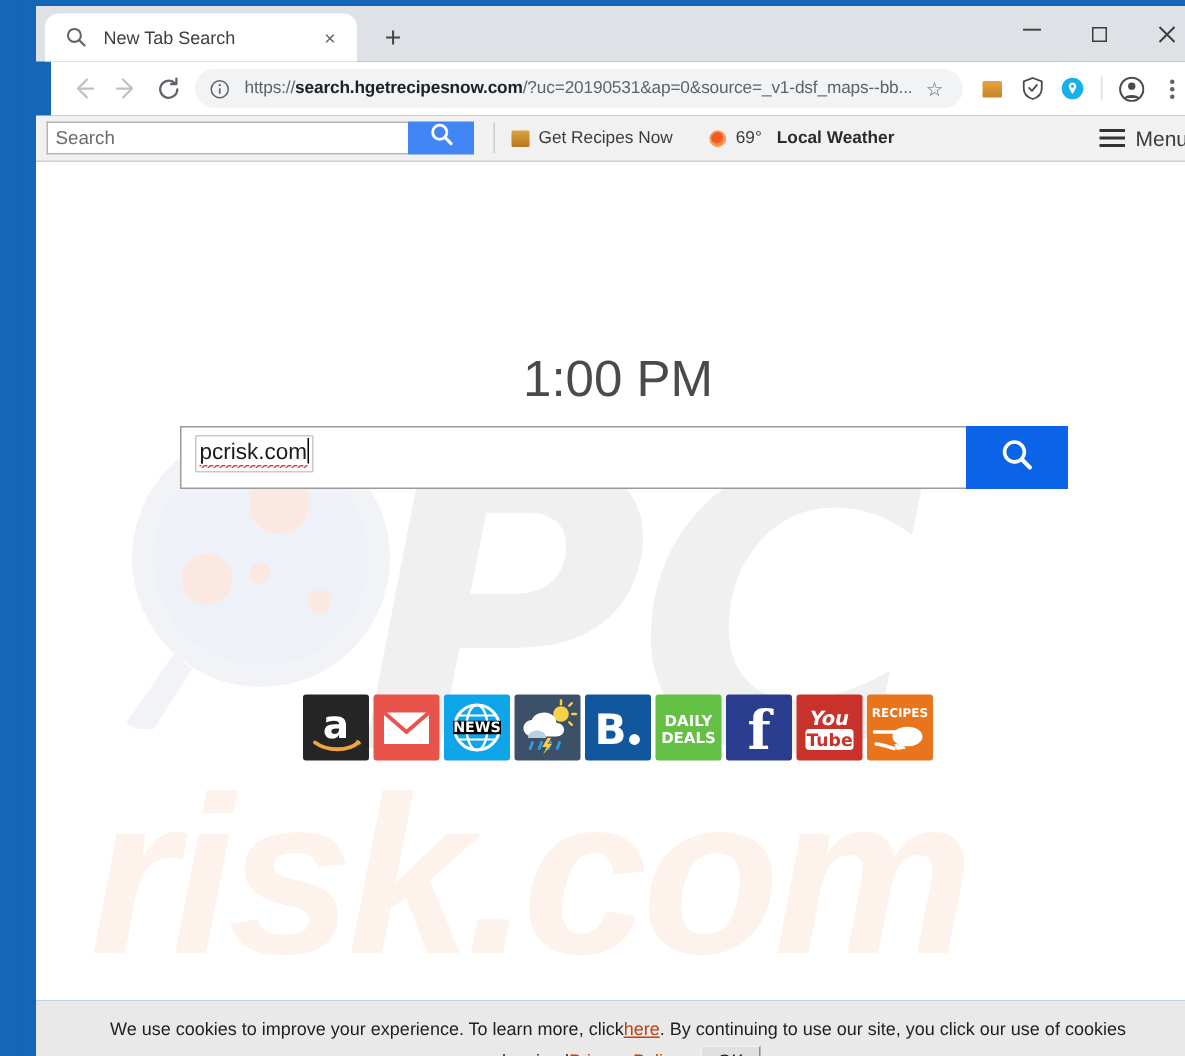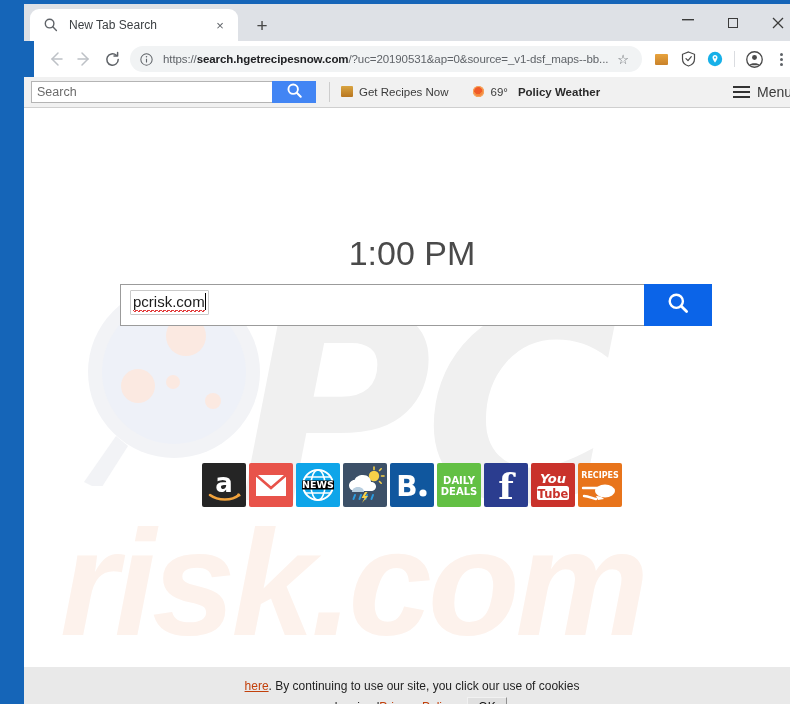--- a/index.html
+++ b/index.html
@@ -125,21 +125,21 @@
     font-family: "Liberation Sans", sans-serif;
     outline: none;
   }
   .ext-search-input::placeholder { color: #6b6b6b; opacity: 1; }
   .ext-search-btn {
     width: 44px; background: #4285f4;
     display: flex; align-items: center; justify-content: center;
   }
   .ext-sep { width: 1px; height: 20px; background: #cdcdcd; margin: 0 11px 0 13px; }
   .ext-link {
-    display: flex; align-items: flex-start; gap: 6px;
+    display: flex; align-items: flex-end; gap: 6px;
     font-size: 11.5px; color: #3b3b3b;
   }
   .ext-link .label { font-weight: 400; }
   .recipes-chip {
     width: 12px; height: 11px;
     background: linear-gradient(#d9a441,#b8761f);
     border-radius: 1px;
   }
   .sun-ico {
     width: 11px; height: 11px; border-radius: 50%;
@@ -400,21 +400,21 @@
     <div class="ext-link">
       <span class="recipes-chip"></span>
       <span class="label">Get Recipes Now</span>
     </div>
 
     <div class="ext-sep" style="visibility:hidden"></div>
 
     <div class="ext-link">
       <span class="sun-ico"></span>
       <span class="temp">69°</span>
-      <span class="weather-label">Policy Weather</span>
+      <span class="weather-label">Local Weather</span>
     </div>
 
     <div class="menu-area">
       <span class="burger">
           <i></i>
           <i></i>
           <i></i>
         </span>
       <span class="menu-label">Menu</span>
     </div>
@@ -537,20 +537,21 @@
           <path d="M6 33 C10 33 14 35 18 36" stroke="#fff" stroke-width="2.4" fill="none" stroke-linecap="round"></path>
           <path d="M18 33 C22 33 25 34.5 26 36 L20 37 Z" fill="#fff"></path>
         </svg>
       </div>
 
     </div>
   </div>
 
   <div class="banner">
     <div class="banner-line">
+      <span>We use cookies to improve your experience. To learn more, click </span>
         <a href="#">here</a>
         <span>. By continuing to use our site, you click our use of cookies</span>
     </div>
     <div class="banner-line">
       <span>and revised </span>
         <a href="#">Privacy Policy</a>
         <span>.</span>
       <button class="ok-btn">OK</button>
     </div>
   </div>

